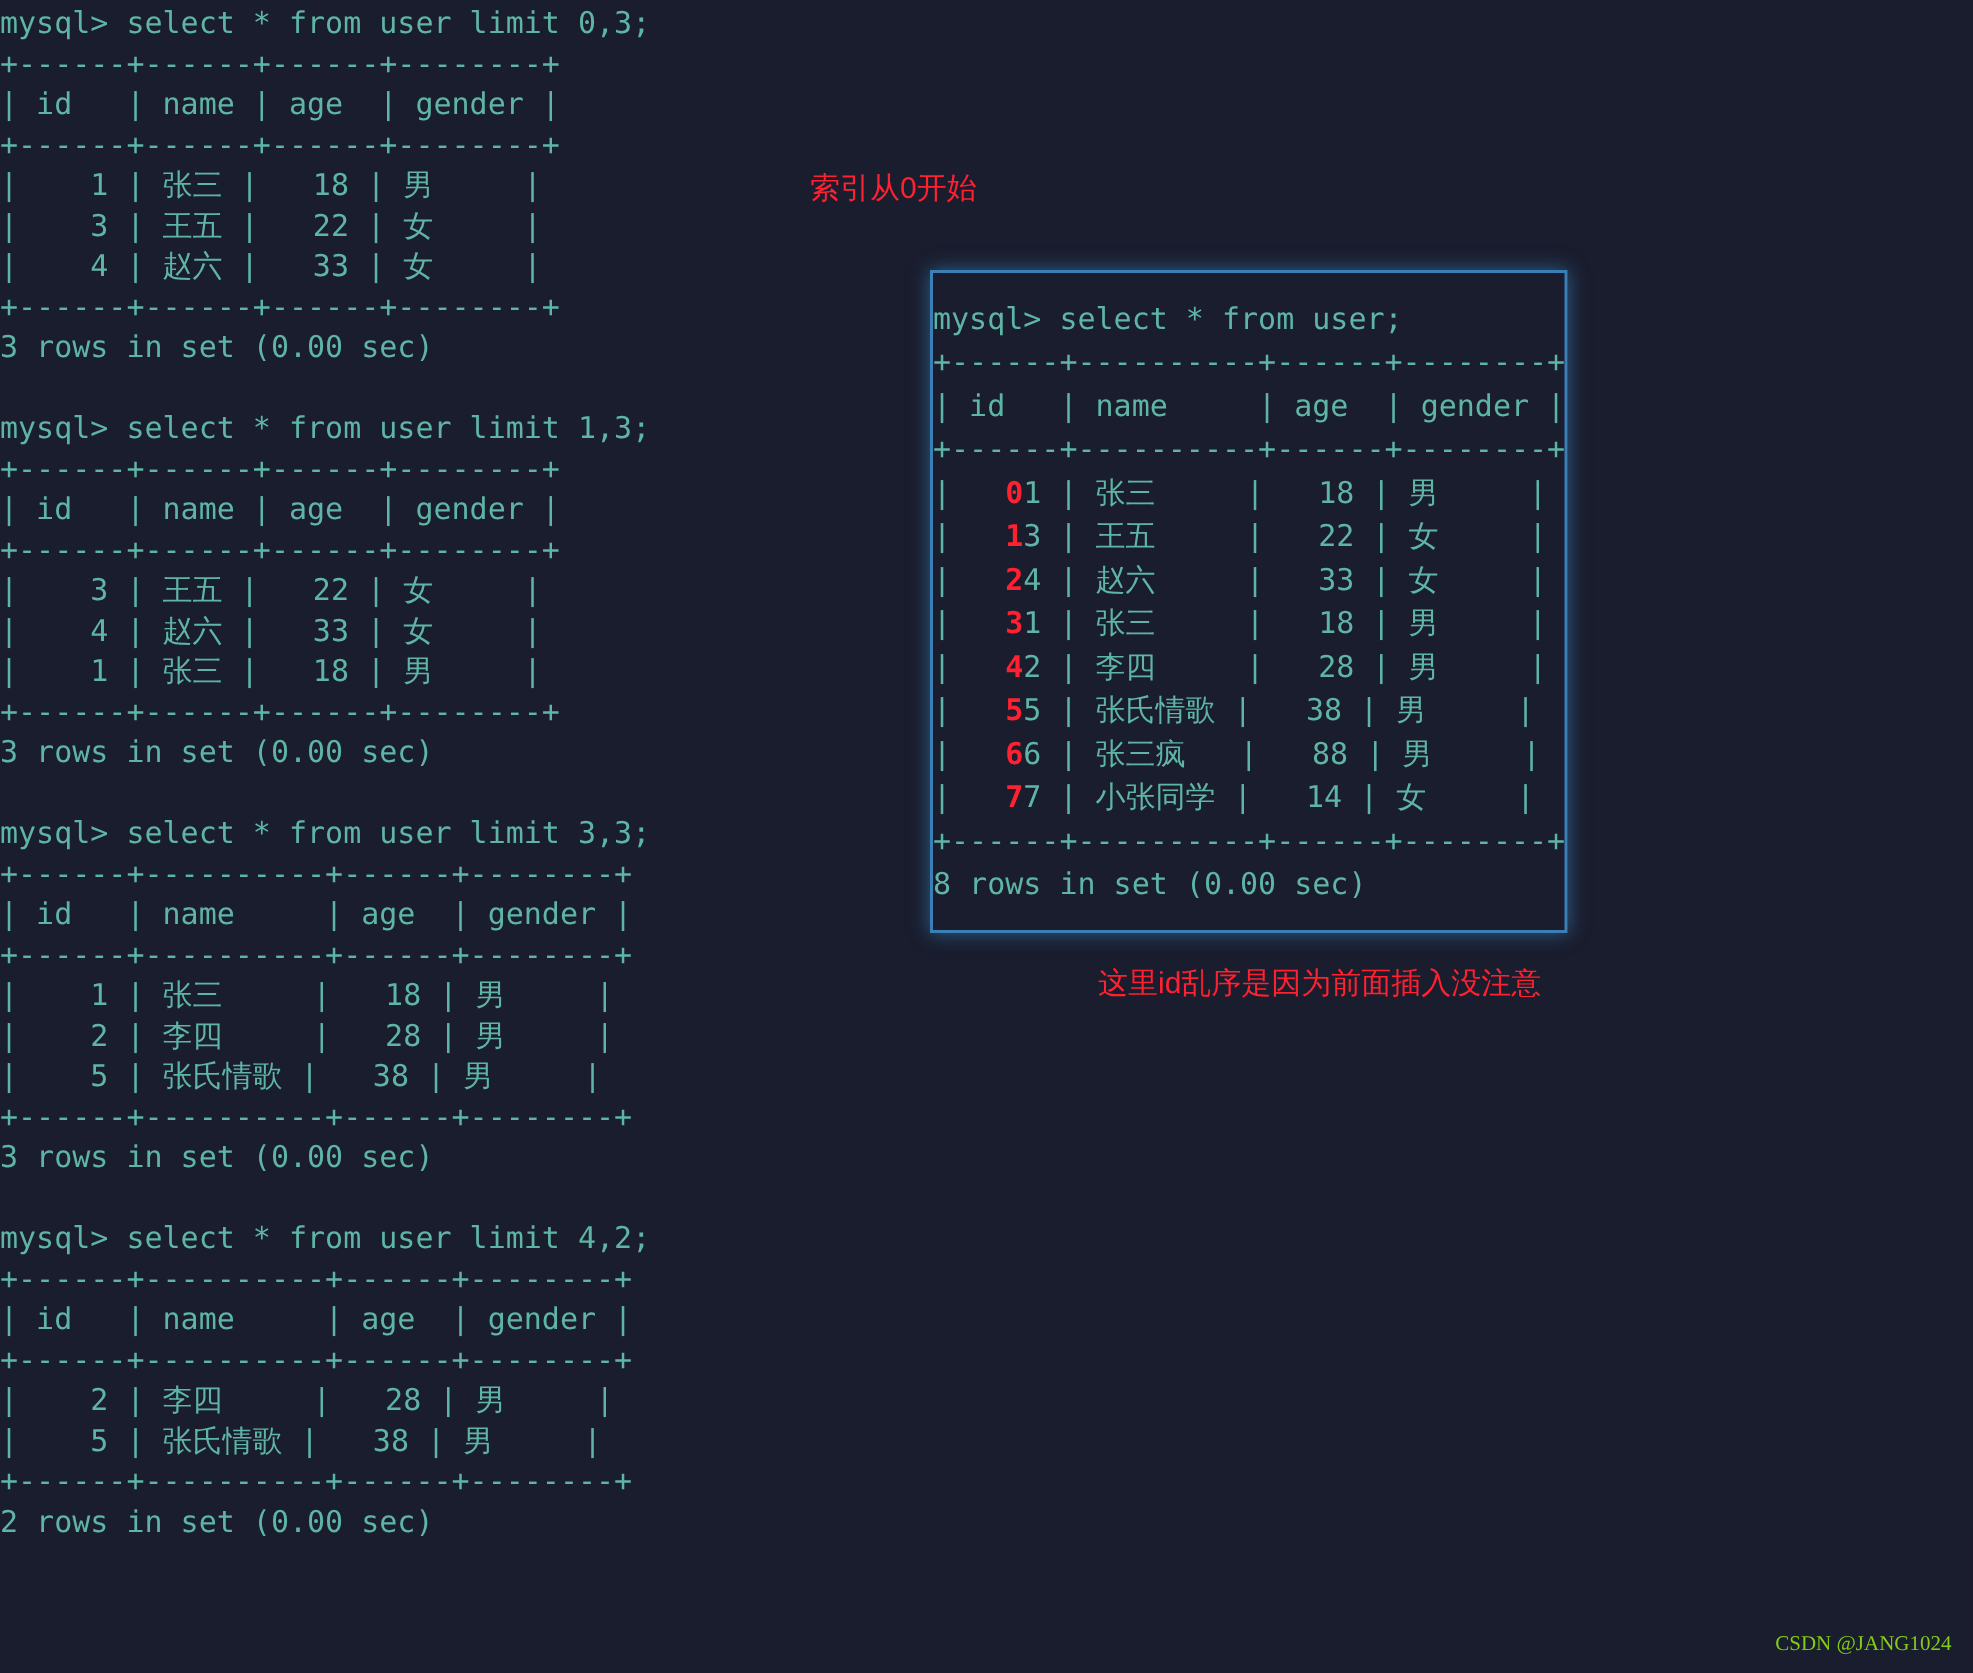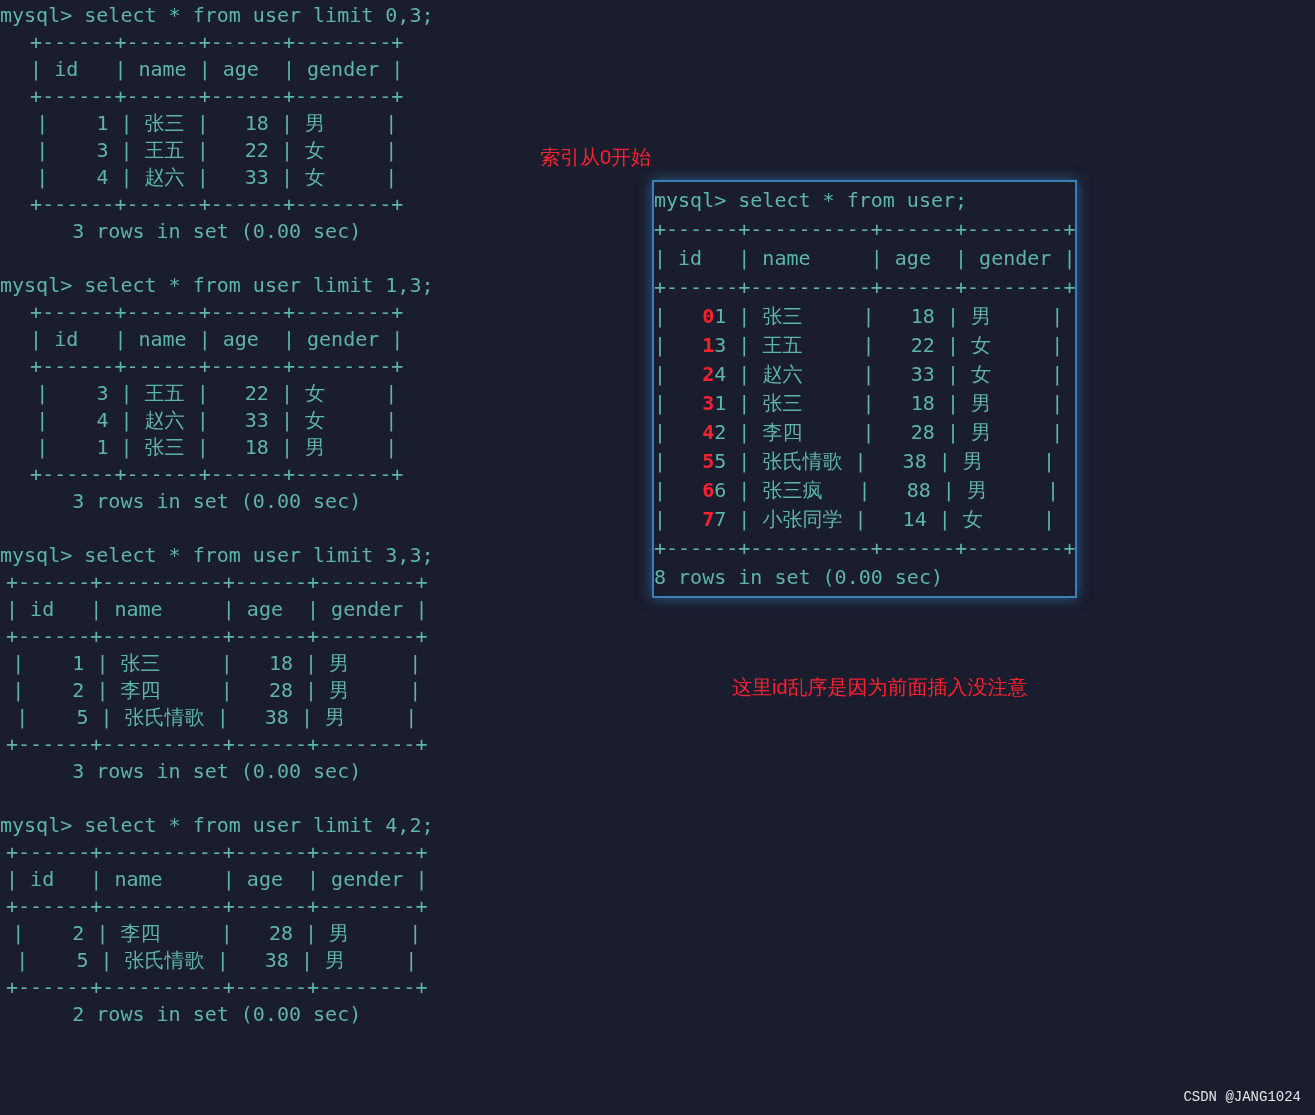--- a/index.html
+++ b/index.html
@@ -13,52 +13,49 @@
     height: 1115px;
     position: relative;
     overflow: hidden;
   }
   .left-col {
     position: absolute;
     top: 2px;
     left: 0;
     white-space: pre;
     line-height: 1.35;
-    text-align: center;
   }
   .right-panel {
     position: absolute;
     top: 180px;
     left: 620px;
     border: 2px solid #3a7fb5;
     box-shadow: 0 0 12px rgba(60,140,200,0.6);
     background: #1a1d2e;
     white-space: pre;
     line-height: 1.45;
-    padding: 4px 0;
-    margin-left: 32px;
+    padding: 16px 0;
   }
   .annotation {
     position: absolute;
     color: #ff2030;
     font-family: "Microsoft YaHei", sans-serif;
     font-size: 20px;
     font-weight: 500;
-    margin-top: 32px;
   }
   .idx-num {
     color: #ff2030;
     font-weight: bold;
   }
   .watermark {
     position: absolute;
     bottom: 10px;
     right: 14px;
-    color: #e5e5e5;
-    font-family: Liberation Mono, monospace;
+    color: #84cc16;
+    font-family: Liberation Serif, serif;
     font-size: 14px;
   }
 </style>
 </head>
 <body>
 
 <div class="left-col" id="left-col">mysql&gt; select * from user limit 0,3;
 +------+------+------+--------+
 | id   | name | age  | gender |
 +------+------+------+--------+

